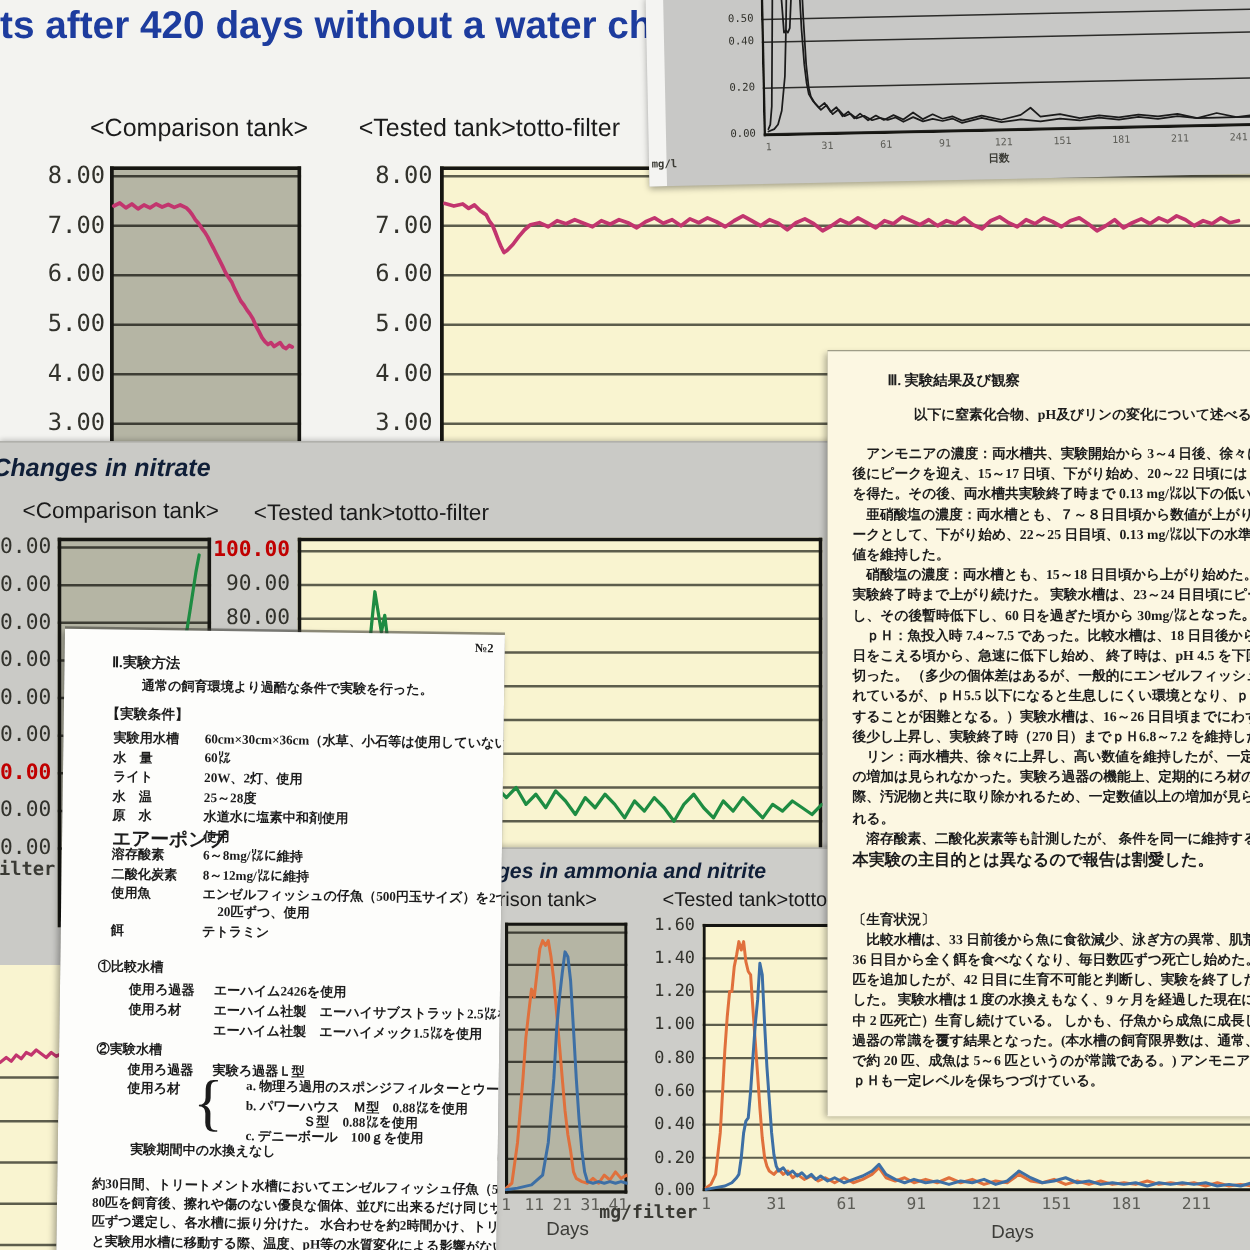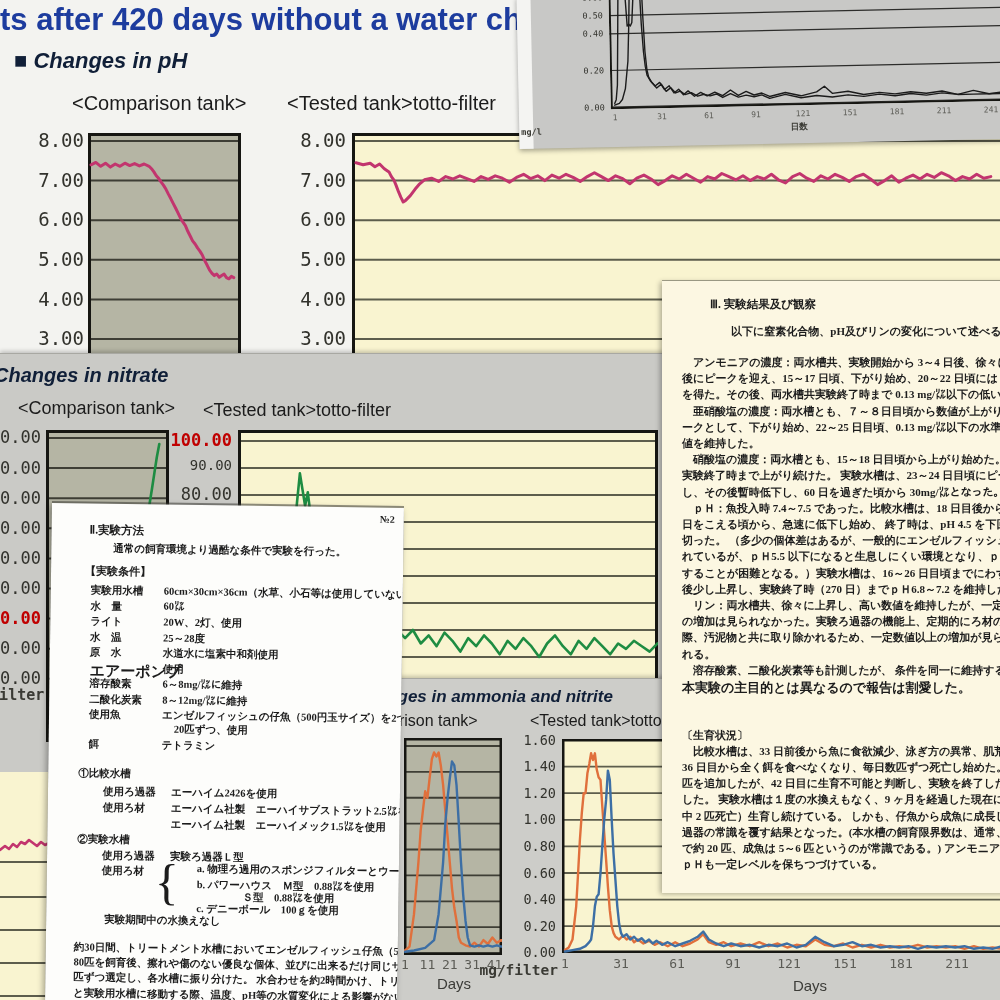--- a/index.html
+++ b/index.html
@@ -40,21 +40,20 @@
   .npbg{border-top:1px solid #a8a8a2;box-shadow:0 -2px 4px rgba(0,0,0,.2);}
 </style>
 </head>
 <body>
 
 <div id="stage">
 
   <div id="layer-ph" class="layer">
     <div class="pagebg" style="left:0;top:0;width:1000px;height:360px;background:#f3f3f0;"></div>
     <div class="title">ts after 420 days without a water change</div>
-    <div class="sechead" style="left:14px;top:48px;font-size:22px;">■ Changes in pH</div>
     <div class="tanklab" style="left:72px;top:92px;font-size:20px;">&lt;Comparison tank&gt;</div>
     <div class="tanklab" style="left:287px;top:92px;font-size:20px;">&lt;Tested tank&gt;totto-filter</div>
     <div class="abs" style="left:0;top:0;">
         <div class="plot" style="left: 88px; top: 133px; width: 153px; height: 224px; background: rgb(181, 181, 164);">
           <svg width="153" height="224">
             <line x1="0" y1="8" x2="153" y2="8" stroke="#3e3e35" stroke-width="2"></line>
             <line x1="0" y1="47.6" x2="153" y2="47.6" stroke="#3e3e35" stroke-width="2"></line>
             <line x1="0" y1="87.2" x2="153" y2="87.2" stroke="#3e3e35" stroke-width="2"></line>
             <line x1="0" y1="126.80000000000001" x2="153" y2="126.80000000000001" stroke="#3e3e35" stroke-width="2"></line>
             <line x1="0" y1="166.4" x2="153" y2="166.4" stroke="#3e3e35" stroke-width="2"></line>
@@ -178,21 +177,21 @@
             <line x1="0" y1="227" x2="420" y2="227" stroke="#5d5d4c" stroke-width="2"></line>
             <line x1="0" y1="254.00000000000003" x2="420" y2="254.00000000000003" stroke="#5d5d4c" stroke-width="2"></line>
             <line x1="0" y1="281" x2="420" y2="281" stroke="#5d5d4c" stroke-width="2"></line>
             <line x1="1.5" y1="0" x2="1.5" y2="326" stroke="#161612" stroke-width="3"></line>
             <line x1="0" y1="1.5" x2="420" y2="1.5" stroke="#161612" stroke-width="3"></line>
             <line x1="418.5" y1="0" x2="418.5" y2="326" stroke="#161612" stroke-width="3"></line>
             <polyline points="4.0,278.3 17.1,272.9 27.7,259.4 38.2,227.0 46.1,186.5 51.3,146.0 56.6,97.4 59.2,70.4 61.9,43.4 64.5,59.6 67.1,75.8 69.8,62.3 72.4,83.9 75.0,94.7 77.6,83.9 80.3,102.8 82.9,113.6 88.2,124.4 93.4,135.2 98.7,146.0 103.9,154.1 111.8,162.2 119.7,170.3 127.6,178.4 138.1,183.8 148.7,191.9 159.2,200.0 167.1,208.1 174.9,200.0 182.8,213.5 190.7,205.4 198.6,216.2 206.5,202.7 214.4,210.8 222.3,221.6 230.2,208.1 238.1,216.2 246.0,205.4 253.8,213.5 261.7,224.3 269.6,210.8 277.5,218.9 285.4,208.1 293.3,216.2 301.2,227.0 309.1,213.5 317.0,205.4 324.9,216.2 332.8,224.3 340.6,210.8 348.5,218.9 356.4,208.1 364.3,216.2 372.2,224.3 380.1,213.5 388.0,218.9 395.9,210.8 403.8,216.2 411.6,221.6 419.5,213.5" fill="none" stroke="#1e8c42" stroke-width="2.6" stroke-linejoin="round" stroke-linecap="round"></polyline>
           </svg>
         </div>
         <div class="ylab red" style="left: 152px; top: 430.46px; width: 80px; font-size: 17px;">100.00</div>
-        <div class="ylab" style="left: 152px; top: 457.46px; width: 80px; font-size: 14px;">90.00</div>
+        <div class="ylab" style="left: 152px; top: 457.46px; width: 80px; font-size: 17px;">90.00</div>
         <div class="ylab" style="left: 152px; top: 484.46px; width: 80px; font-size: 17px;">80.00</div>
         <div class="ylab" style="left: 152px; top: 511.46px; width: 80px; font-size: 17px;">70.00</div>
         <div class="ylab" style="left: 152px; top: 538.46px; width: 80px; font-size: 17px;">60.00</div>
         <div class="ylab" style="left: 152px; top: 565.46px; width: 80px; font-size: 17px;">50.00</div>
         <div class="ylab" style="left: 152px; top: 592.46px; width: 80px; font-size: 17px;">40.00</div>
         <div class="ylab" style="left: 152px; top: 619.46px; width: 80px; font-size: 17px;">30.00</div>
         <div class="ylab" style="left: 152px; top: 646.46px; width: 80px; font-size: 17px;">20.00</div>
         <div class="ylab" style="left: 152px; top: 673.46px; width: 80px; font-size: 17px;">10.00</div>
         <div class="ylab" style="left: 152px; top: 700.46px; width: 80px; font-size: 17px;">0.00</div>
       </div>

